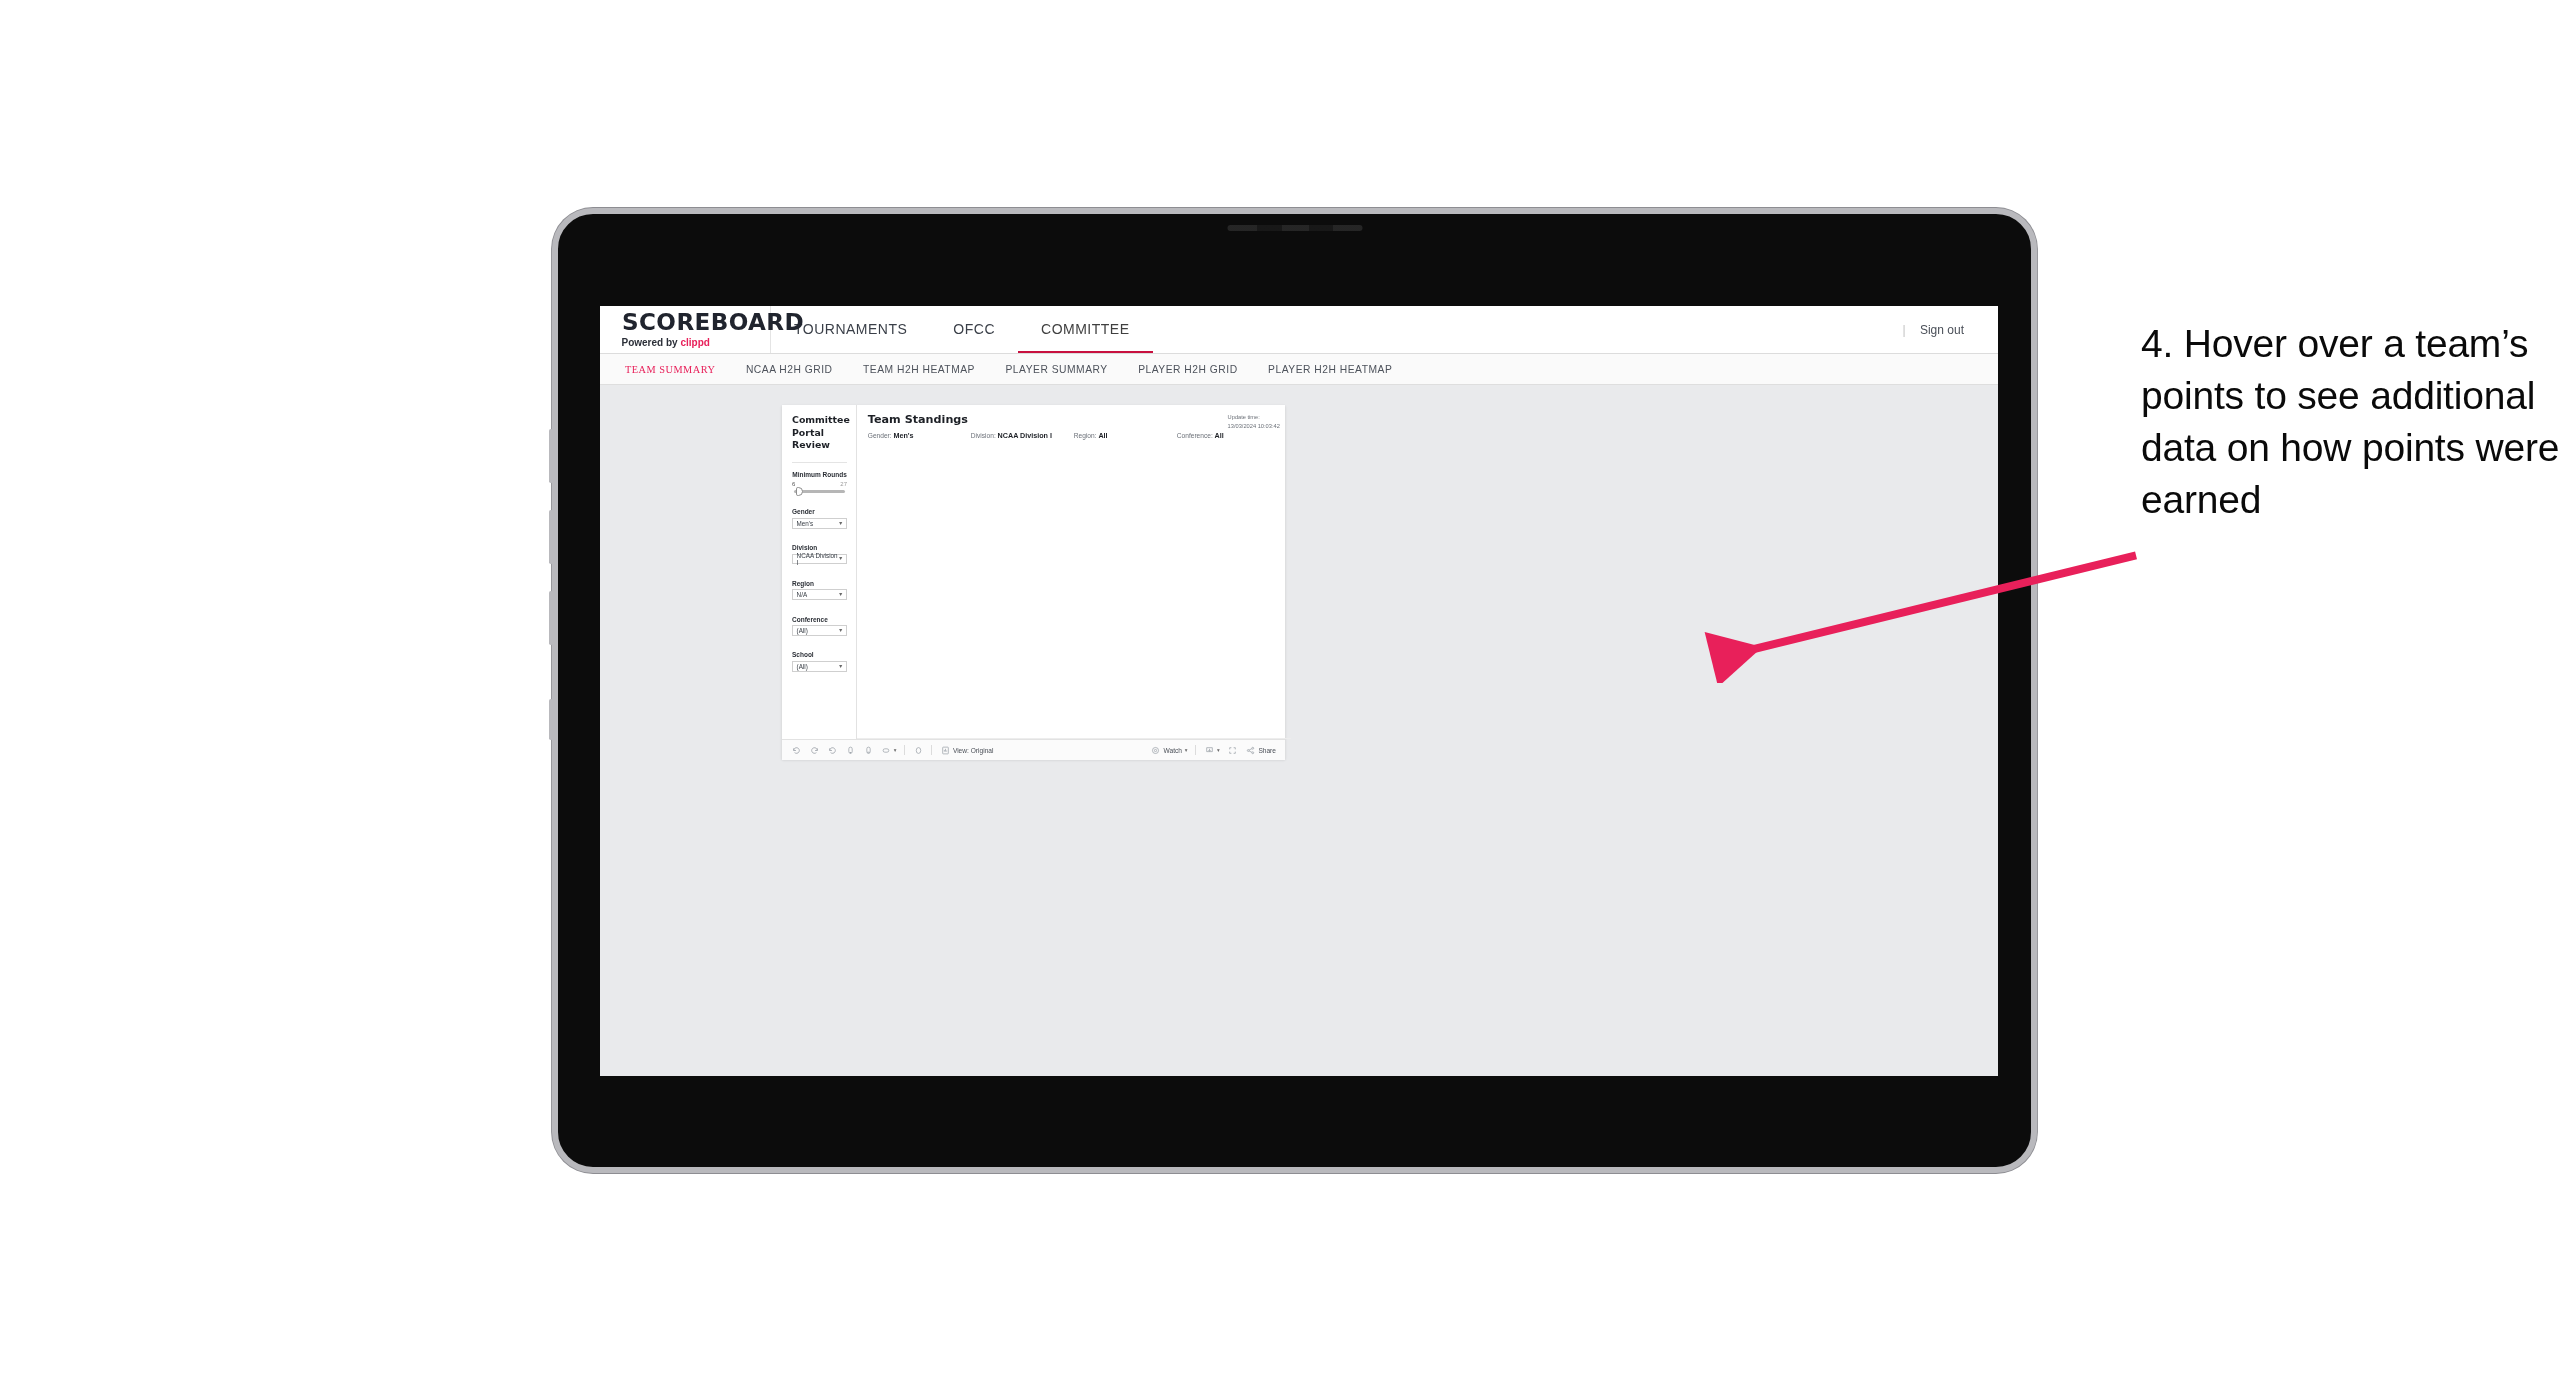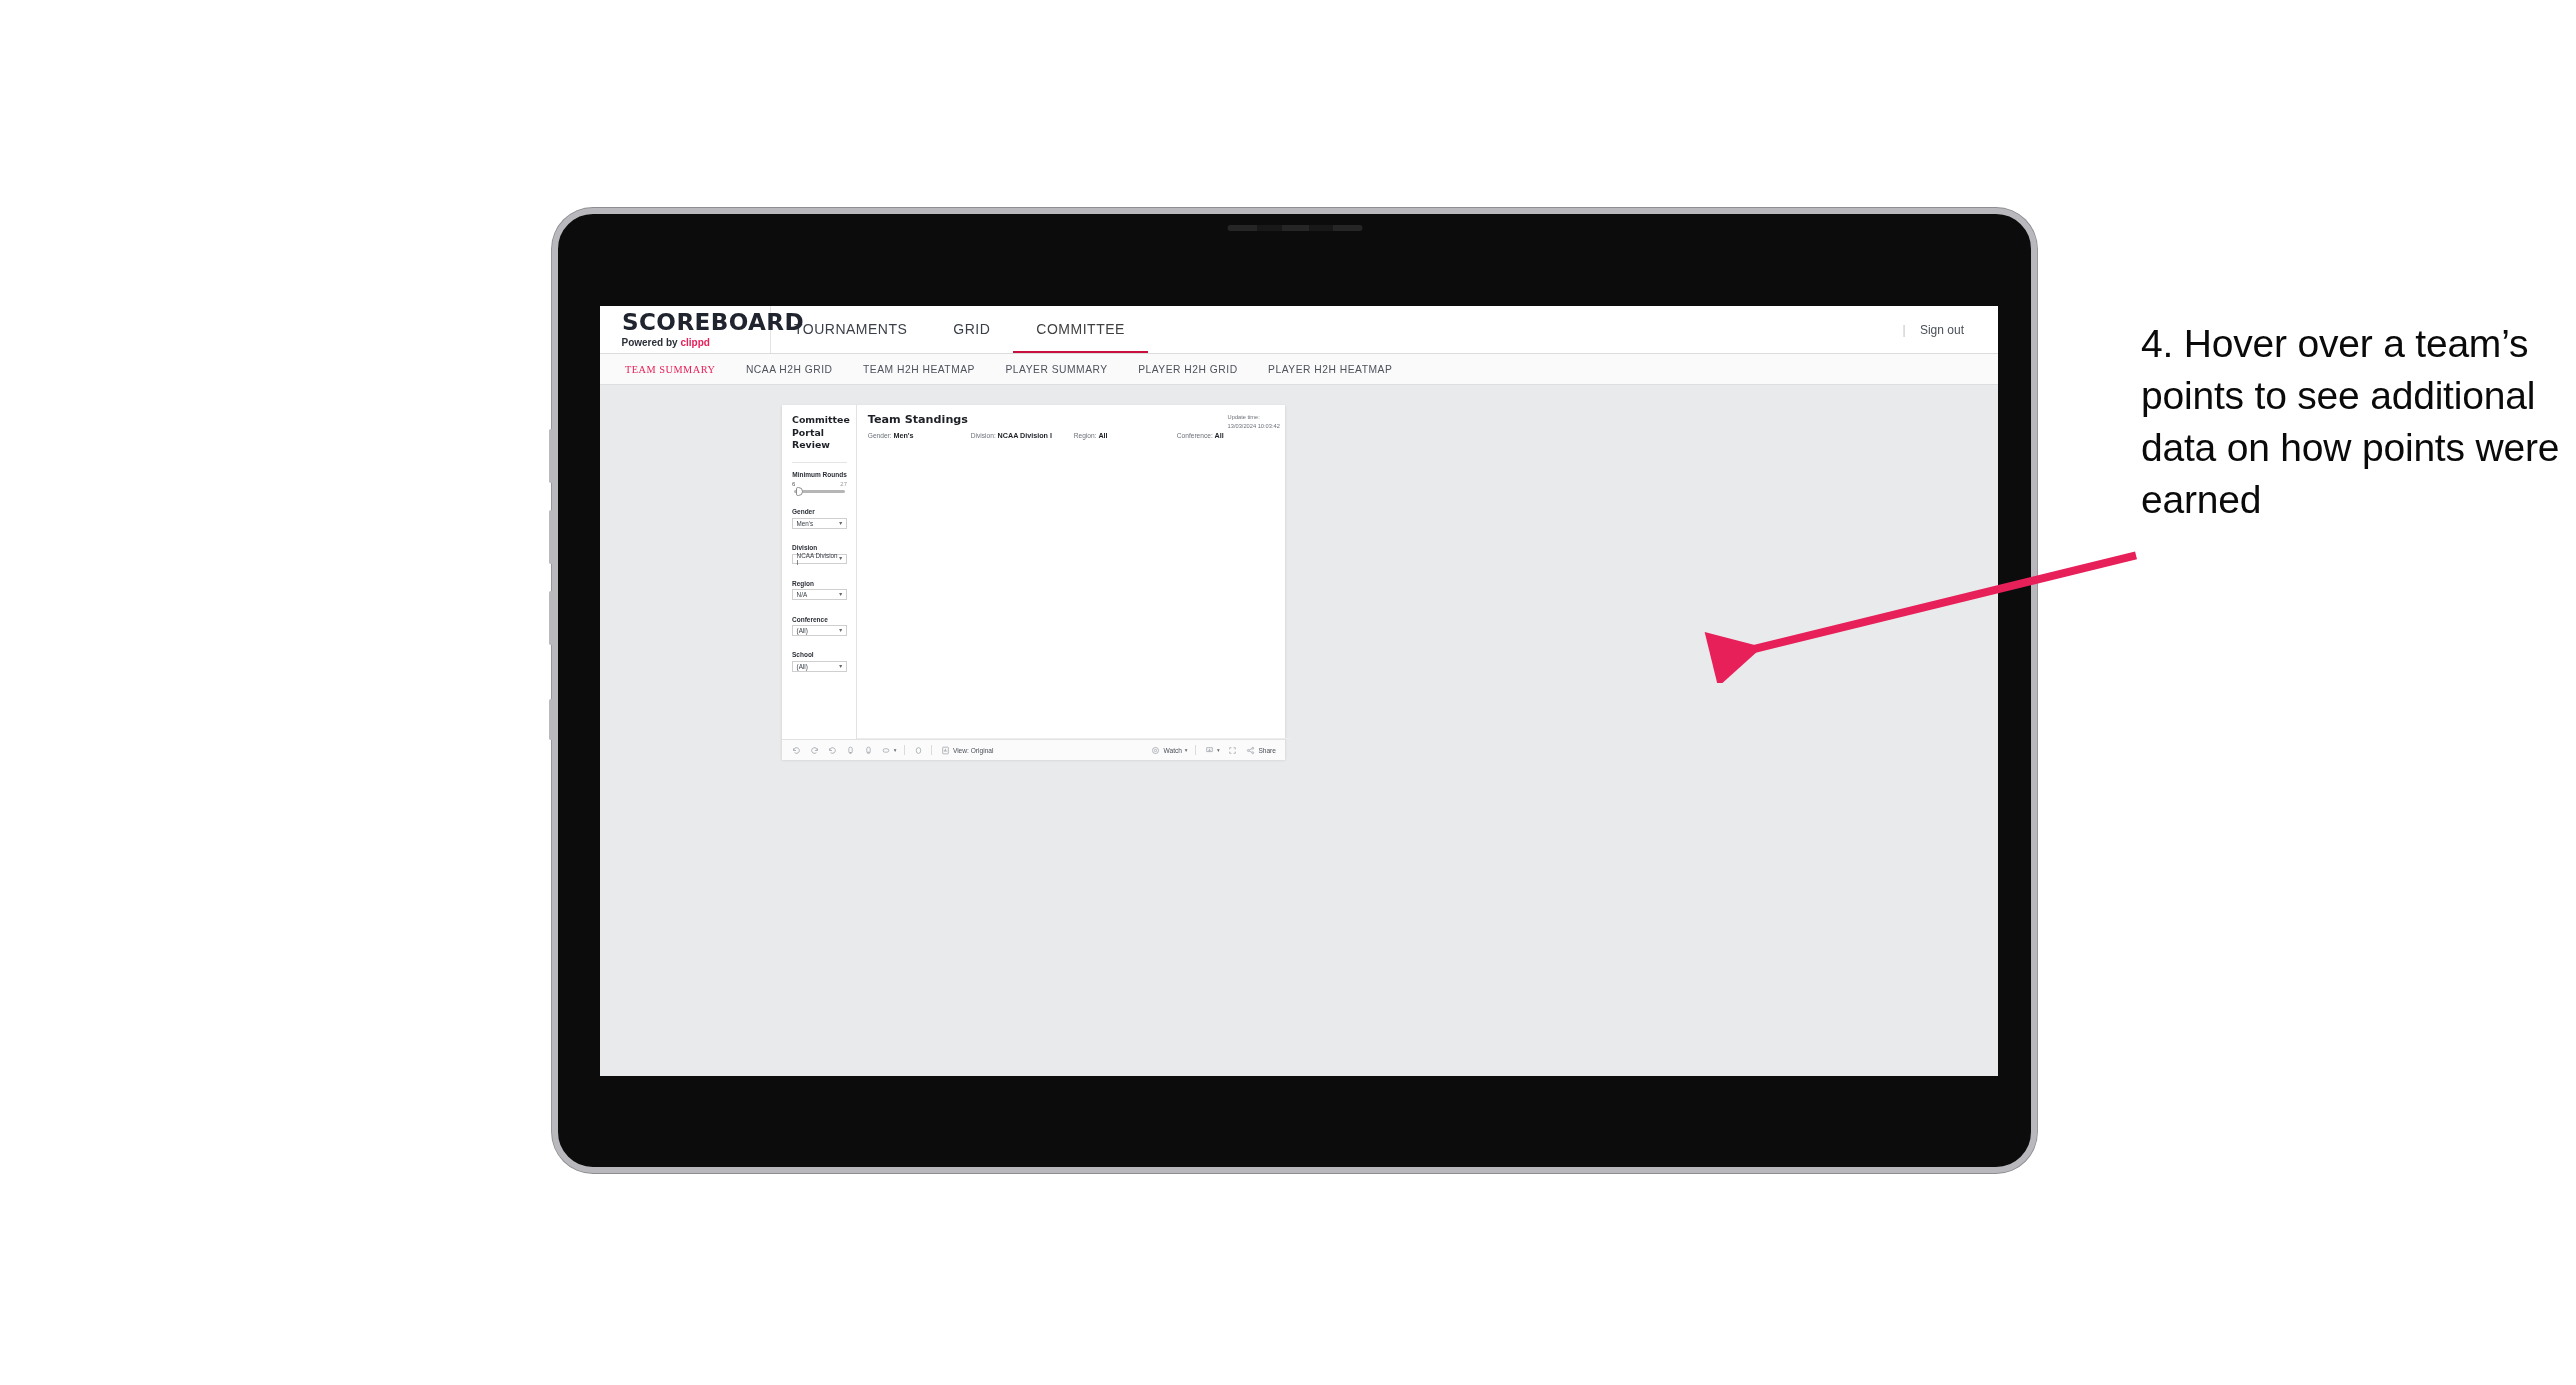--- a/index.html
+++ b/index.html
@@ -213,21 +213,21 @@
 
     <div class="screen">
 
       <div class="topnav">
         <div class="brand">
           <div class="brand-title">SCOREBOARD</div>
           <div class="brand-sub"><span>Powered by </span><span class="clippd">clippd</span></div>
         </div>
         <div class="topnav-links">
           <div class="topnav-link">TOURNAMENTS</div>
-          <div class="topnav-link">GRID</div>
+          <div class="topnav-link">OFCC</div>
           <div class="topnav-link active">COMMITTEE</div>
         </div>
         <div class="topnav-right">
           <span class="vdiv">|</span>
           <span>Sign out</span>
         </div>
       </div>
 
       <div class="subtabs">
         <div class="subtab active">TEAM SUMMARY</div>

